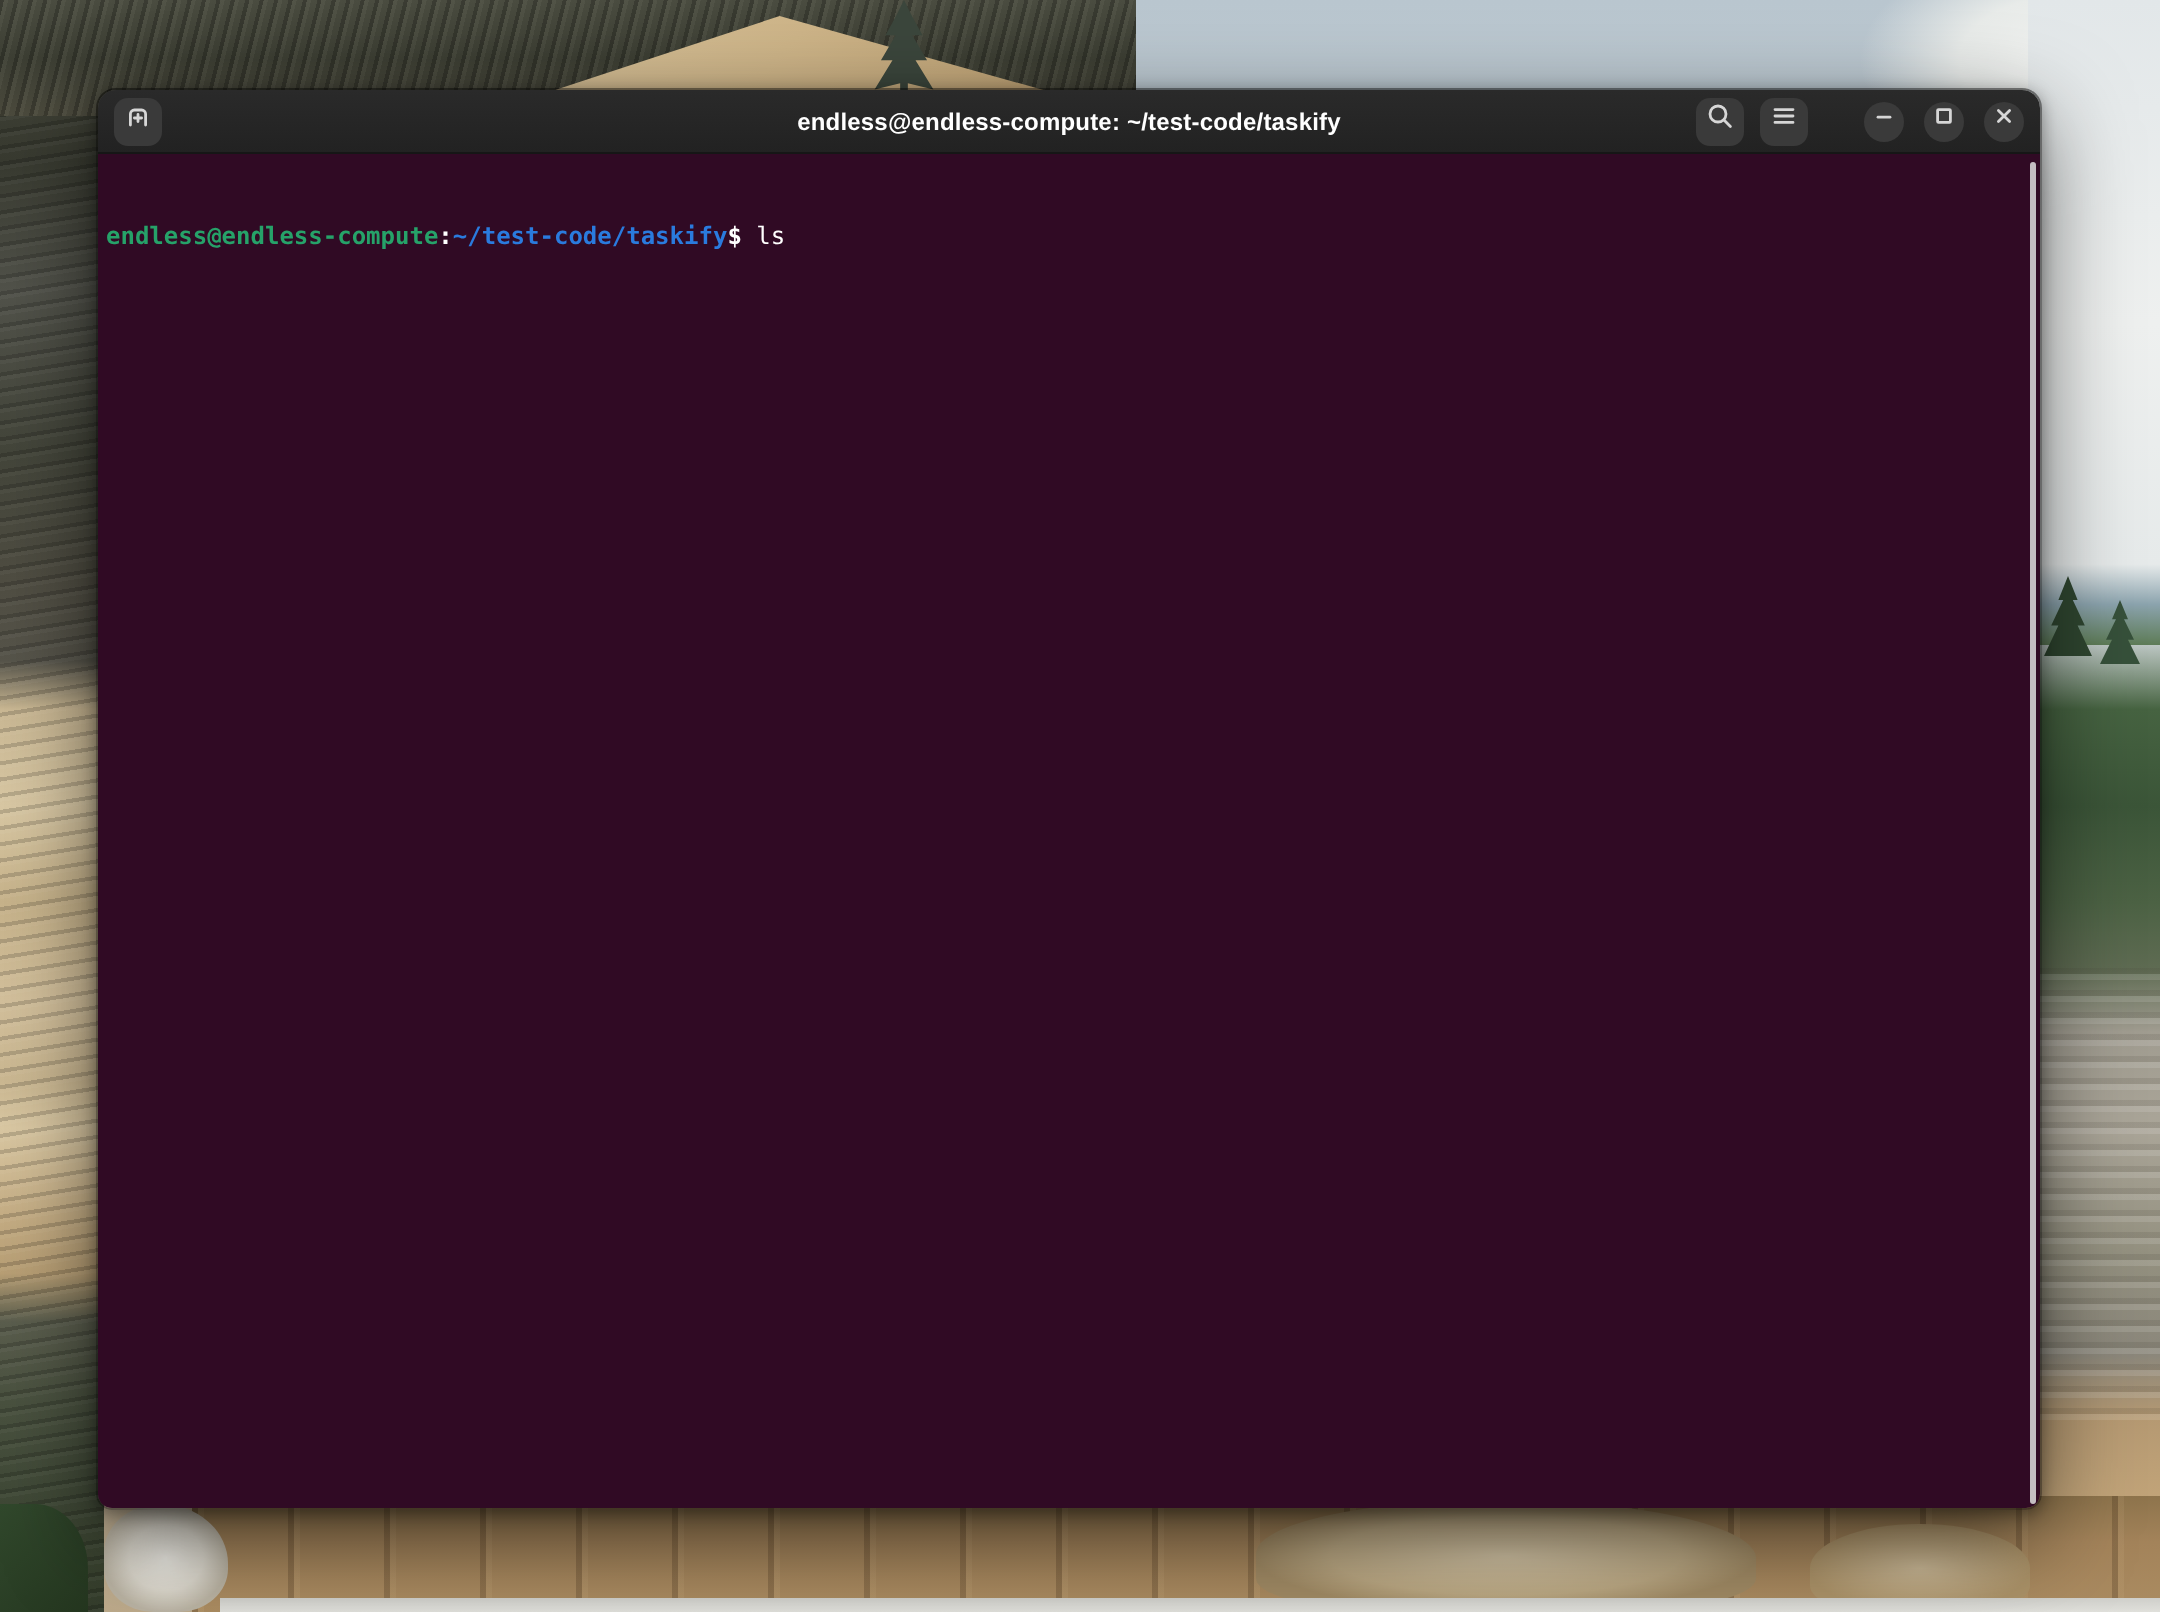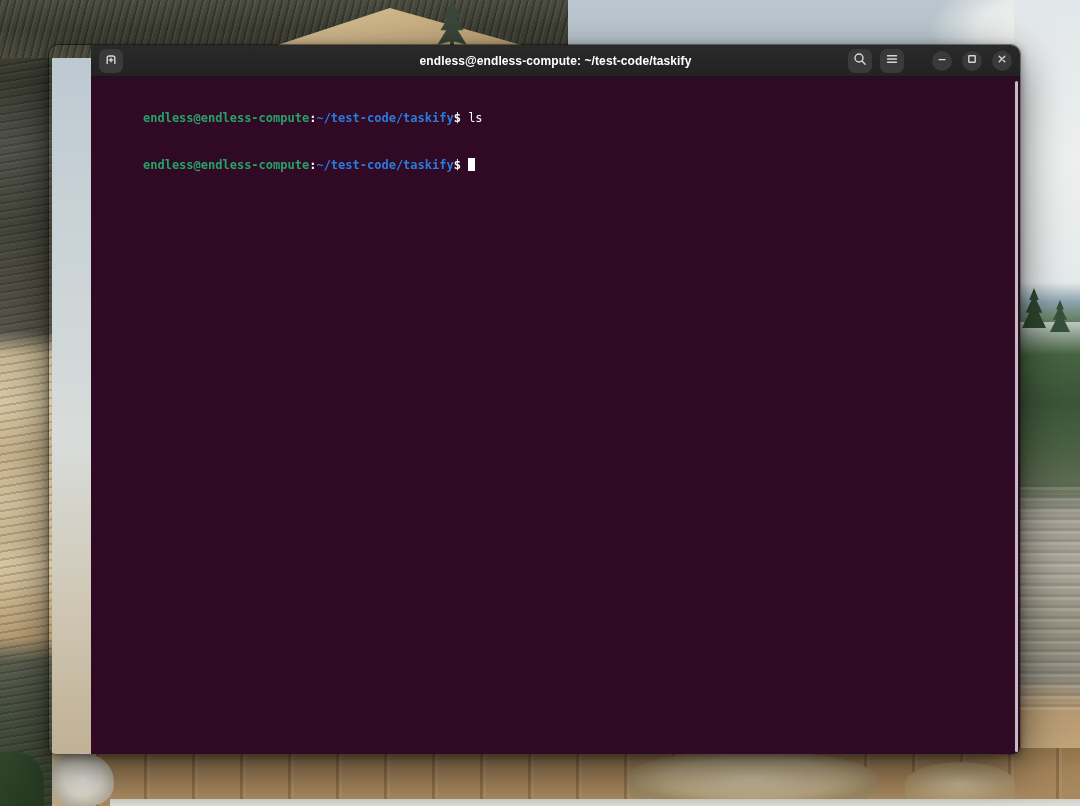--- a/index.html
+++ b/index.html
@@ -54,41 +54,41 @@
     background:radial-gradient(closest-side,#f0eee7 0%,#dcd8cd 60%,#b9b2a2 100%); }
   .wp-plant { left:0; top:752px; width:44px; height:54px; border-radius:0 60% 0 0;
     background:linear-gradient(135deg,#31482c 0%,#24361f 100%); }
   .wp-bottom-edge { left:110px; top:799px; width:970px; height:7px;
     background:linear-gradient(180deg,#cfcfca 0%,#e0e0db 100%); }
 
   
   .window { position:absolute; left:48px; top:44px; width:973px; height:711px;
     border-radius:10px 10px 8px 8px; overflow:hidden;
     box-shadow:0 14px 44px rgba(0,0,0,.55), 0 2px 8px rgba(0,0,0,.35);
-    border:1px solid rgba(0,0,0,.55);padding-left:42px; }
+    border:1px solid rgba(0,0,0,.55); }
   .titlebar { height:32px; display:flex; align-items:center;
     background:linear-gradient(180deg,var(--titlebar-background,#2a2a2a) 0%,#222 100%);
     border-bottom:1px solid #161616; padding:0 8px; position:relative; }
   .tb-btn { width:24px; height:24px; border-radius:7px;
     background:var(--titlebar-button-background,#3a3a3a);
     display:flex; align-items:center; justify-content:center; flex:0 0 auto; }
   .tb-title { position:absolute; left:0; right:0; text-align:center; pointer-events:none;
     color:var(--titlebar-text,#ffffff); font-size:12px; font-weight:700; letter-spacing:.1px; }
   .tb-right { margin-left:auto; display:flex; align-items:center; gap:8px; }
   .tb-circle { width:20px; height:20px; border-radius:50%; background:#3a3a3a;
     display:flex; align-items:center; justify-content:center; flex:0 0 auto; }
   .tb-circle + .tb-circle { margin-left:2px; }
   .spacer-12 { width:12px; }
   .glyph { stroke:#d6d6d6; fill:none; stroke-width:1.4; stroke-linecap:round; }
 
   .screen { position:relative; width:100%; height:679px;
     background:var(--terminal-background,#300a24);
     font-family:"DejaVu Sans Mono", monospace; font-size:12px; line-height:15.6px;
     padding:3px 10px 0 4px; color:var(--terminal-text-color,#ffffff); white-space:pre; }
-  .line { height:15.6px;margin-left:48px; }
+  .line { height:15.6px; }
   .u   { color:var(--prompt-user-color,#26a269); font-weight:700; }
   .sep { color:var(--terminal-text-color,#ffffff); font-weight:700; }
   .p   { color:var(--prompt-path-color,#2a7bde); font-weight:700; }
   .sym { color:var(--terminal-text-color,#ffffff); font-weight:700; }
   .cmd { margin-left:1ch; color:var(--terminal-text-color,#ffffff); }
   .dir { color:var(--directory-color,#2a7bde); font-weight:700; }
   .dir + .dir { margin-left:2ch; }
   .cursor { display:inline-block; width:7px; height:13px; margin-left:1ch;
     background:var(--cursor-color,#ffffff); vertical-align:-2px; }
   .scrollbar { position:absolute; right:2px; top:4px; bottom:4px; width:3px;
@@ -169,18 +169,17 @@
             <svg width="16" height="16" viewBox="0 0 16 16">
               <path class="glyph" d="M5.2 5.2 L10.8 10.8 M10.8 5.2 L5.2 10.8"></path>
             </svg>
           </span>
         </div>
       </div>
     </div>
 
     <div class="screen">
       <div class="line"><span class="u">endless@endless-compute</span><span class="sep">:</span><span class="p">~/test-code/taskify</span><span class="sym">$</span><span class="cmd">ls</span></div>
-      <div class="line"><span class="u">endless@endless-compute</span><span class="sep">:</span><span class="p">~/test-code/taskify</span><span class="sym">$</span><span class="cursor"></span></div>
       <div class="scrollbar"></div>
     </div>
 
   </div>
 </div>
 
 </body></html>

